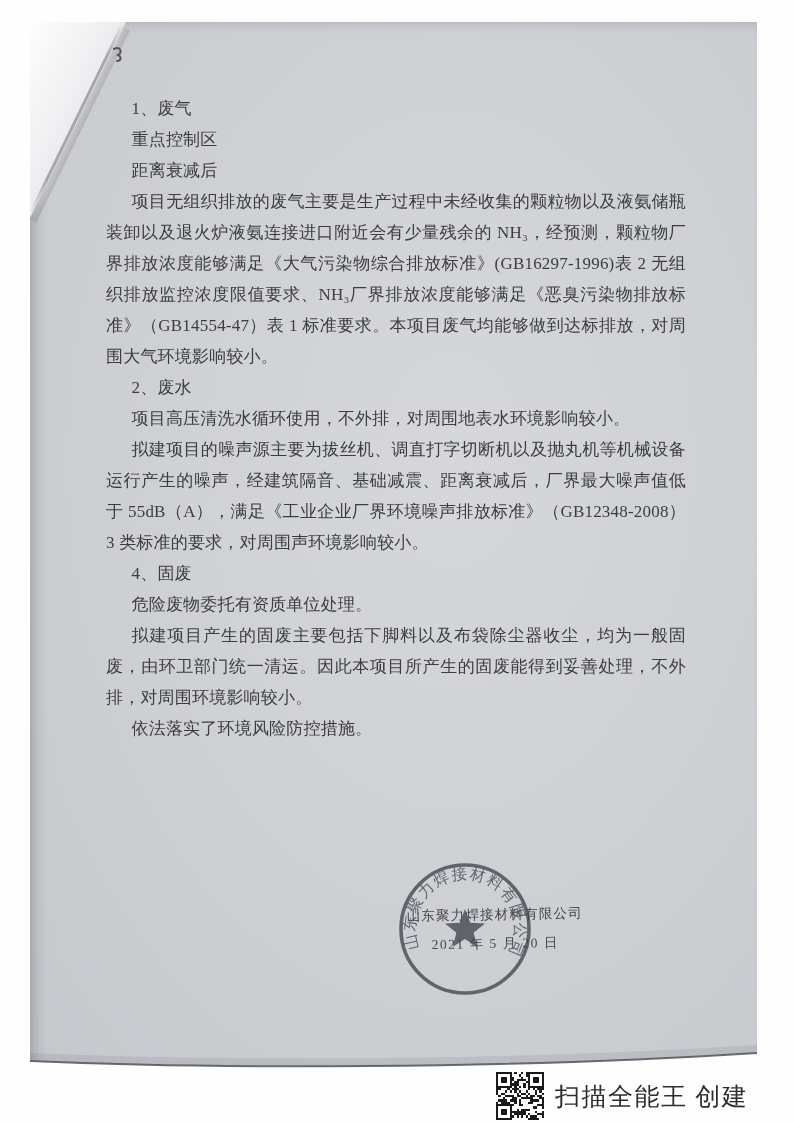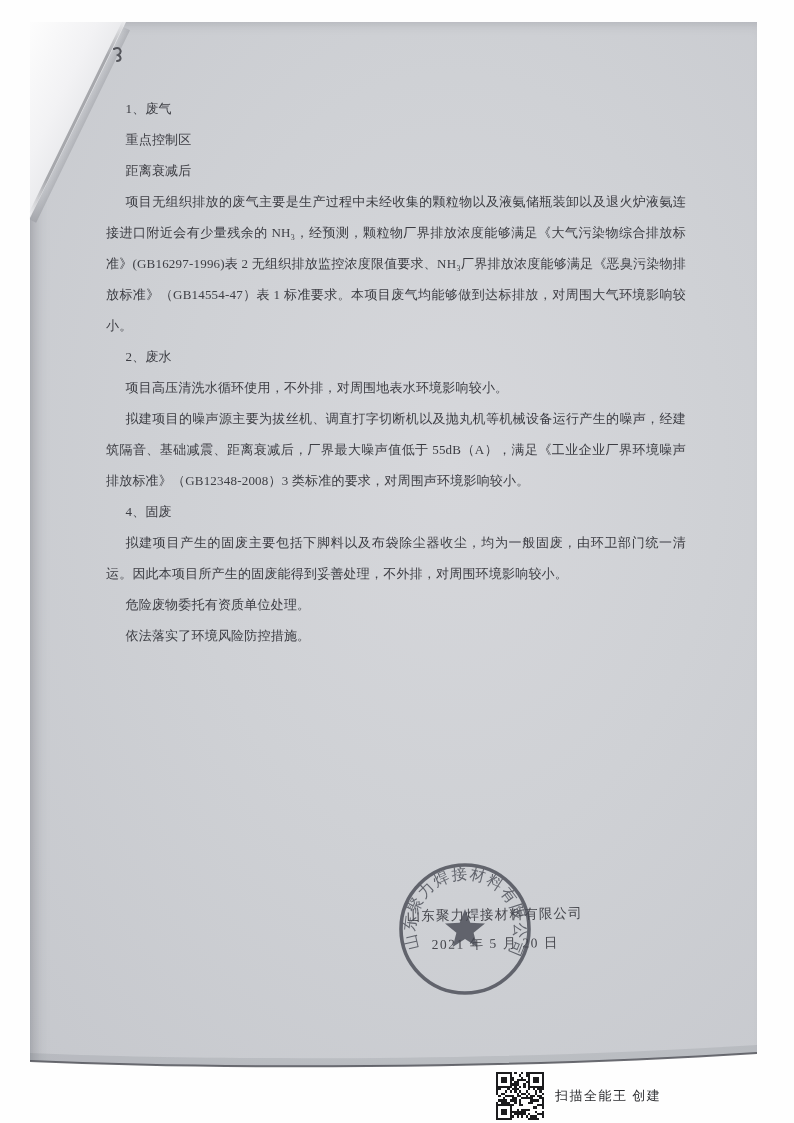--- a/index.html
+++ b/index.html
@@ -28,40 +28,40 @@
   }
   .crease-shadow{
     position:absolute;left:-58px;top:98px;width:214px;height:9px;
     background:linear-gradient(180deg,rgba(60,62,70,.18),rgba(60,62,70,0));
     transform:rotate(116deg);
   }
   .curl-mark{position:absolute;left:80px;top:24px;}
   
   .textblock{
     position:absolute;left:76px;top:71px;width:580px;
-    font-size:13px;line-height:31px;color:#3c3d43;
+    font-size:17px;line-height:31px;color:#3c3d43;
     text-align:justify;text-justify:inter-ideograph;
     letter-spacing:.2px;
   }
   .textblock p{margin:0;text-indent:1.5em;}
   
   .signature{
     position:absolute;left:300px;top:884px;width:330px;
     text-align:center;color:#46474d;transform:rotate(-1deg);
   }
   .sig-company{font-size:13.5px;letter-spacing:1.2px;line-height:18px;}
   .sig-date{font-size:13.5px;letter-spacing:1.5px;line-height:18px;margin-top:11px;}
   .stamp{position:absolute;left:360px;top:832px;width:150px;height:150px;opacity:.8;}
   
   .bottom-curve{position:absolute;left:0;bottom:-1px;width:727px;height:50px;}
   
   .footer{position:absolute;left:496px;top:1072px;display:flex;align-items:center;}
   .qr{width:48px;height:48px;}
   .credit{
-    margin-left:11px;font-size:13px;letter-spacing:1.5px;color:#2c2d30;
+    margin-left:11px;font-size:25px;letter-spacing:1.5px;color:#2c2d30;
     font-family:"Liberation Serif","DejaVu Serif",serif;white-space:nowrap;
   }
 </style>
 </head>
 <body>
 
 <div class="paper">
 
   <div class="fold"></div>
   <div class="crease-shadow"></div>
@@ -72,22 +72,22 @@
 
   <div class="textblock" id="textblock">
       <p>1、废气</p>
       <p>重点控制区</p>
       <p>距离衰减后</p>
       <p>项目无组织排放的废气主要是生产过程中未经收集的颗粒物以及液氨储瓶装卸以及退火炉液氨连接进口附近会有少量残余的 NH₃，经预测，颗粒物厂界排放浓度能够满足《大气污染物综合排放标准》(GB16297-1996)表 2 无组织排放监控浓度限值要求、NH₃厂界排放浓度能够满足《恶臭污染物排放标准》（GB14554-47）表 1 标准要求。本项目废气均能够做到达标排放，对周围大气环境影响较小。</p>
       <p>2、废水</p>
       <p>项目高压清洗水循环使用，不外排，对周围地表水环境影响较小。</p>
       <p>拟建项目的噪声源主要为拔丝机、调直打字切断机以及抛丸机等机械设备运行产生的噪声，经建筑隔音、基础减震、距离衰减后，厂界最大噪声值低于 55dB（A），满足《工业企业厂界环境噪声排放标准》（GB12348-2008）3 类标准的要求，对周围声环境影响较小。</p>
       <p>4、固废</p>
+      <p>危险废物委托有资质单位处理。</p>
       <p>拟建项目产生的固废主要包括下脚料以及布袋除尘器收尘，均为一般固废，由环卫部门统一清运。因此本项目所产生的固废能得到妥善处理，不外排，对周围环境影响较小。</p>
-      <p>危险废物委托有资质单位处理。</p>
       <p>依法落实了环境风险防控措施。</p>
     </div>
 
   <div class="signature">
     <div class="sig-company">山东聚力焊接材料有限公司</div>
     <div class="sig-date">2021 年 5 月 20 日</div>
   </div>
 
   <svg class="stamp" viewBox="0 0 150 150">
     <defs>

